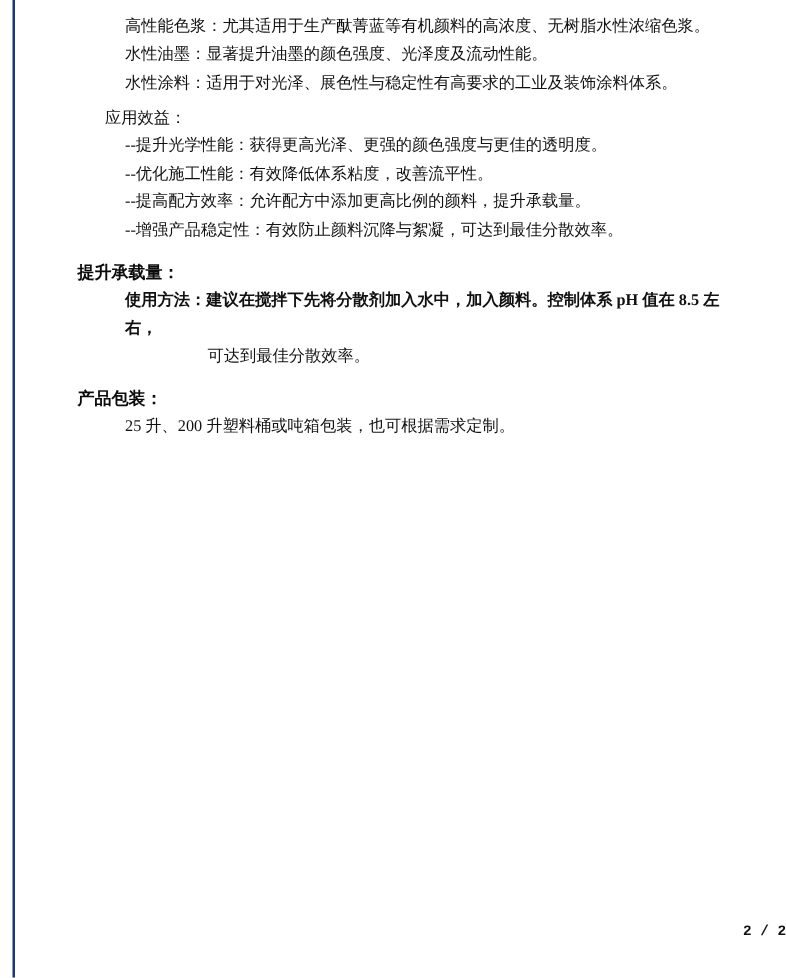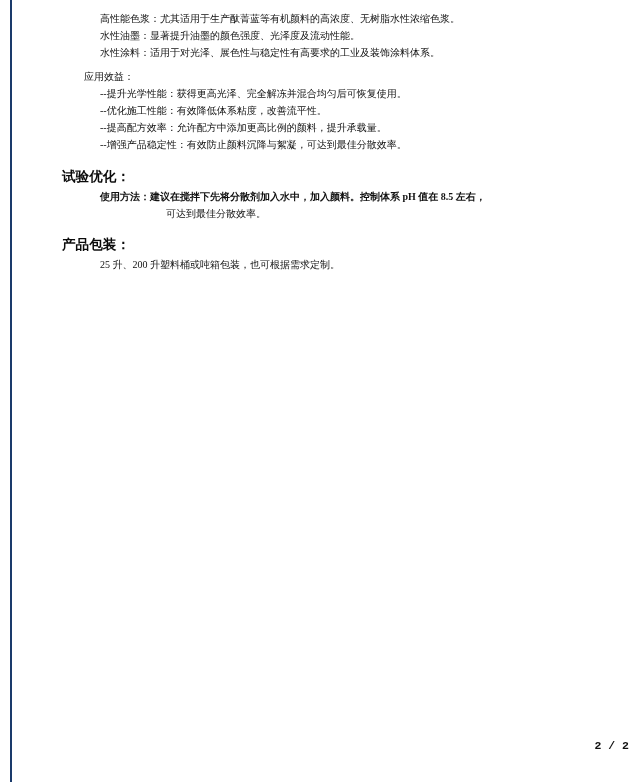--- a/index.html
+++ b/index.html
@@ -24,21 +24,21 @@
   }
   .left-rule {
     position: absolute;
     left: 10px;
     top: 0;
     width: 2px;
     height: 782px;
     background: #1a3a6b;
   }
   .body-text {
-    font-size: 10px;
+    font-size: 13px;
     line-height: 1.72;
     color: #111111;
   }
   .indent-1 {
     padding-left: 60px;
     text-indent: 0;
   }
   .indent-2 {
     padding-left: 44px;
   }
@@ -86,28 +86,28 @@
   <div class="left-rule"></div>
 
   <div class="body-text">
     <p class="para indent-1">高性能色浆：尤其适用于生产酞菁蓝等有机颜料的高浓度、无树脂水性浓缩色浆。</p>
     <p class="para indent-1">水性油墨：显著提升油墨的颜色强度、光泽度及流动性能。</p>
     <p class="para indent-1">水性涂料：适用于对光泽、展色性与稳定性有高要求的工业及装饰涂料体系。</p>
   </div>
 
   <div class="body-text">
     <p class="para indent-2" style="margin-top:6px;">应用效益：</p>
-    <p class="para bullet-line">--提升光学性能：获得更高光泽、完全解冻并混合均匀后可恢复使用。</p>
+    <p class="para bullet-line">--提升光学性能：获得更高光泽、更强的颜色强度与更佳的透明度。</p>
     <p class="para bullet-line">--优化施工性能：有效降低体系粘度，改善流平性。</p>
     <p class="para bullet-line">--提高配方效率：允许配方中添加更高比例的颜料，提升承载量。</p>
     <p class="para bullet-line">--增强产品稳定性：有效防止颜料沉降与絮凝，可达到最佳分散效率。</p>
   </div>
 
   <div>
-    <div class="section-head">试验优化：</div>
+    <div class="section-head">提升承载量：</div>
     <div class="body-text">
       <p class="para indent-3"><span>使用方法：</span><span>建议在搅拌下先将分散剂加入水中，加入颜料。控制体系 pH 值在 8.5 左右，</span></p>
       <p class="para" style="padding-left:126px;">可达到最佳分散效率。</p>
     </div>
   </div>
 
 
   <div>
     <div class="section-head">产品包装：</div>
     <div class="body-text">

